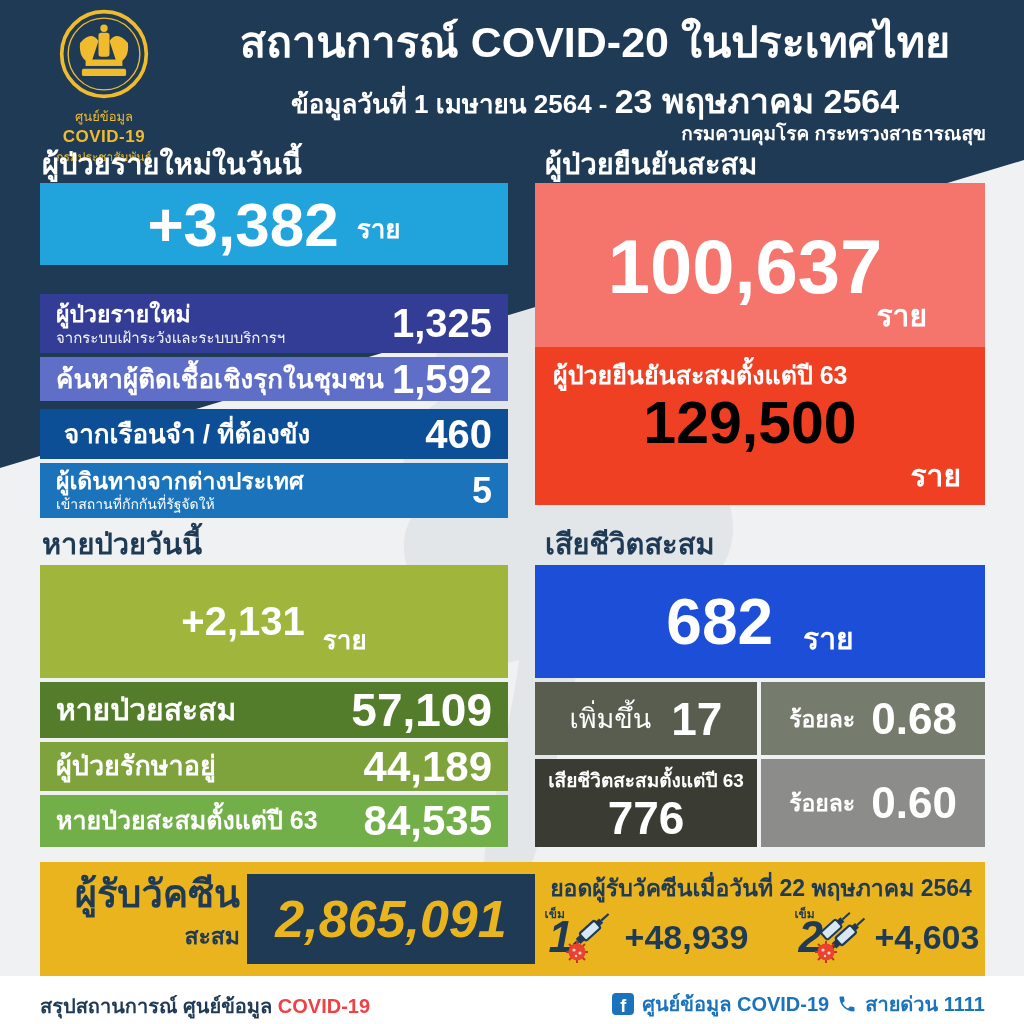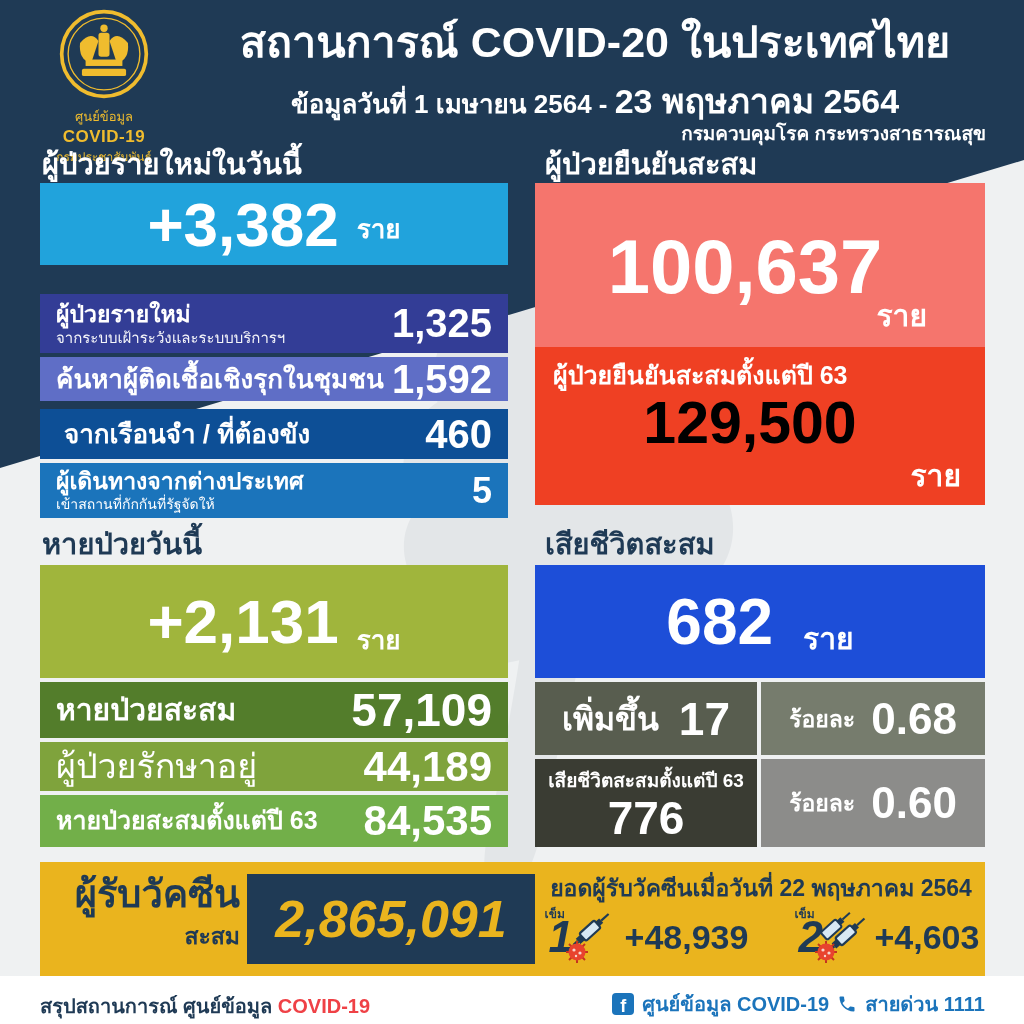--- a/index.html
+++ b/index.html
@@ -59,38 +59,38 @@
     color:#fff;font-size:76px;font-weight:800;}
   .salmonbox .unit{position:absolute;right:58px;bottom:12px;color:#fff;
     font-size:30px;font-weight:700;}
   .redbox{left:535px;top:347px;width:450px;height:158px;background:#EF4023;}
   .redbox .lbl{position:absolute;left:18px;top:8px;color:#fff;font-size:25px;font-weight:700;}
   .redbox .num{position:absolute;left:0;right:20px;top:42px;text-align:center;
     color:#000000;font-size:59px;font-weight:800;}
   .redbox .unit{position:absolute;right:24px;bottom:6px;color:#fff;font-size:30px;font-weight:700;}
   
   .greenbox{left:40px;top:565px;width:468px;height:113px;background:#A0B53C;}
-  .greenbox .num{font-size:62px;}
+  .greenbox .num{font-size:40px;}
   .greenbox .unit{font-size:26px;margin-bottom:18px;}
   .g1{top:682px;height:56px;background:#537D2B;}
   .g1 .lbl{font-size:30px;font-weight:700;}
   .g1 .val{font-size:46px;}
   .g2{top:742px;height:49px;background:#7FA33C;}
-  .g2 .lbl{font-size:34px;font-weight:400;}
+  .g2 .lbl{font-size:27px;font-weight:700;}
   .g2 .val{font-size:42px;}
   .g3{top:795px;height:52px;background:#72AF49;}
   .g3 .lbl{font-size:25px;font-weight:700;}
   .g3 .val{font-size:42px;}
   
   .graybox{left:535px;top:565px;width:450px;height:113px;background:#1d4ed8;}
   .graybox .num{font-size:64px;}
   .graybox .unit{font-size:30px;margin-bottom:16px;margin-left:30px;}
   .cell{display:flex;align-items:center;justify-content:center;color:#fff;box-sizing:border-box;}
   .cellA{left:535px;top:682px;width:222px;height:73px;background:#585D4F;gap:20px;}
-  .cellA .lbl{font-size:32px;font-weight:700;}
+  .cellA .lbl{font-size:27px;font-weight:400;}
   .cellA .val{font-size:46px;font-weight:800;}
   .cellB{left:761px;top:682px;width:224px;height:73px;background:#767C6D;gap:16px;}
   .cellB .lbl{font-size:23px;font-weight:600;}
   .cellB .val{font-size:44px;font-weight:800;}
   .cellC{left:535px;top:759px;width:222px;height:88px;background:#3A3C33;
     flex-direction:column;justify-content:flex-start;padding-top:6px;}
   .cellC .lbl{font-size:19px;font-weight:600;}
   .cellC .val{font-size:46px;font-weight:800;line-height:1;}
   .cellD{left:761px;top:759px;width:224px;height:88px;background:#8C8C8A;gap:16px;}
   .cellD .lbl{font-size:23px;font-weight:600;}

